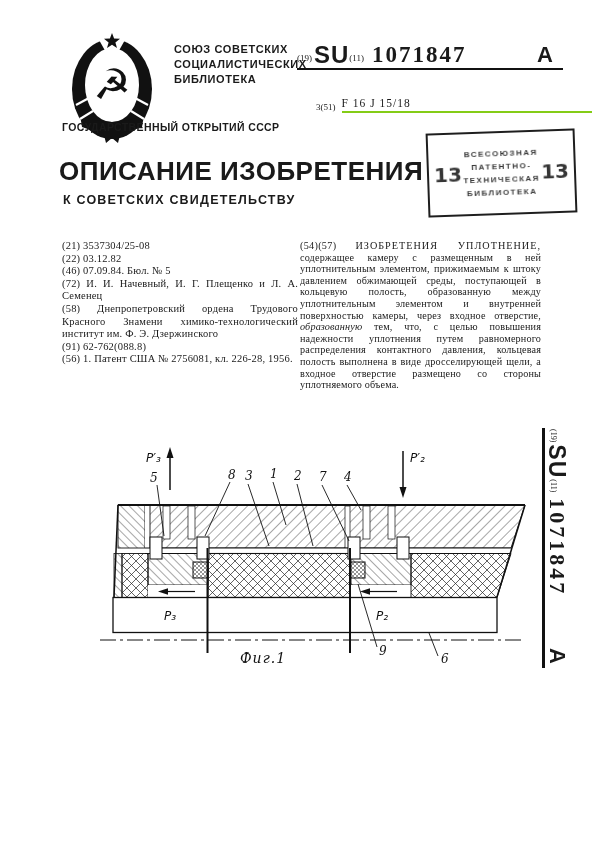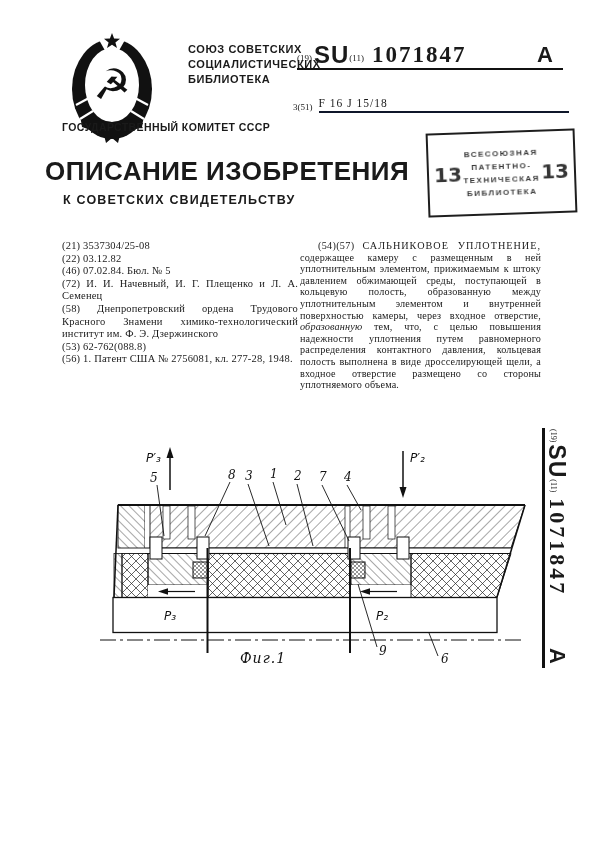--- a/index.html
+++ b/index.html
@@ -3,54 +3,54 @@
 <meta charset="utf-8">
 <style>
   html,body{margin:0;padding:0;}
   body{
     width:606px;height:849px;position:relative;background:#fff;
     font-family:"Liberation Serif",serif;color:#1a1a1a;overflow:hidden;
   }
   .abs{position:absolute;}
 
   
-  .union{left:188px;top:42px;font:bold 11px "Liberation Sans",sans-serif;
+  .union{left:174px;top:42px;font:bold 11px "Liberation Sans",sans-serif;
          line-height:15px;letter-spacing:.6px;}
   .committee{left:62px;top:120px;font:bold 10.5px "Liberation Sans",sans-serif;
          line-height:14px;letter-spacing:.4px;}
 
   .docnum{left:297px;top:44px;width:266px;display:flex;align-items:flex-end;
           border-bottom:2.5px solid #111;padding-bottom:2px;}
   .docnum .tiny{font:9px "Liberation Serif",serif;padding:0 2px 3px 0;}
   .docnum .su{font:bold 24px "Liberation Sans",sans-serif;letter-spacing:1px;line-height:22px;}
   .docnum .num{font:bold 23px "Liberation Serif",serif;letter-spacing:2px;line-height:22px;margin-left:6px;}
   .docnum .kind{font:bold 22px "Liberation Sans",sans-serif;margin-left:auto;margin-right:10px;line-height:22px;}
 
-  .ipcline{left:293px;top:97px;width:276px;display:flex;align-items:flex-end;}
+  .ipcline{left:316px;top:97px;width:276px;display:flex;align-items:flex-end;}
   .ipcline .pref{font:9px "Liberation Serif",serif;padding-right:6px;padding-bottom:1px;}
   .ipcline .val{font:11.5px "Liberation Serif",serif;letter-spacing:1px;flex:1;
-                border-bottom:2px solid #0f172a;padding-bottom:2px;}
+                border-bottom:2px solid #84cc16;padding-bottom:2px;}
 
   .stamp{left:427px;top:131px;width:149px;height:84px;border:2.5px solid #000;
          transform:rotate(-2deg);display:flex;align-items:center;justify-content:space-between;
          padding:0 5px;box-sizing:border-box;filter:blur(.4px);opacity:.88;}
   .stamp .big13{font:bold 20px "DejaVu Sans",sans-serif;}
   .stamp .mid{text-align:center;font:bold 8px "Liberation Sans",sans-serif;
               letter-spacing:1.5px;line-height:13px;}
 
-  .title-main{left:45px;top:156px;font:bold 26px "Liberation Sans",sans-serif;letter-spacing:.5px;}
+  .title-main{left:59px;top:156px;font:bold 26px "Liberation Sans",sans-serif;letter-spacing:.5px;}
   .title-sub{left:63px;top:193px;font:bold 12.5px "Liberation Sans",sans-serif;letter-spacing:1.2px;}
 
   
   .biblio{left:62px;top:240px;width:236px;font:10.5px "Liberation Serif",serif;line-height:12.6px;}
   .biblio p{margin:0;text-align:justify;letter-spacing:.2px;}
   .biblio p.indent{text-indent:14px;}
   .abstract{left:300px;top:240px;width:241px;font:10.2px "Liberation Serif",serif;
             line-height:11.6px;text-align:justify;letter-spacing:.15px;}
-  .abstract .codes{letter-spacing:.3px;margin-left:18px;}
+  .abstract .codes{letter-spacing:.3px;}
   .abstract .abstitle{letter-spacing:1px;}
 
   
   .sidebar{left:578px;top:428px;width:240px;height:36px;transform:rotate(90deg);
            transform-origin:0 0;display:flex;align-items:flex-end;
            border-bottom:3px solid #111;box-sizing:border-box;padding-bottom:2px;}
   .sidebar .tiny{font:8px "Liberation Serif",serif;padding:0 2px 2px 1px;}
   .sidebar .su{font:bold 23px "Liberation Sans",sans-serif;letter-spacing:1px;line-height:20px;}
   .sidebar .num{font:bold 22px "Liberation Serif",serif;letter-spacing:3px;line-height:20px;margin-left:4px;}
   .sidebar .kind{font:bold 22px "Liberation Sans",sans-serif;margin-left:auto;margin-right:4px;line-height:20px;}
@@ -92,50 +92,50 @@
   <span class="num">1071847</span>
   <span class="kind">A</span>
 </div>
 
 <div class="abs ipcline">
   <span class="pref">3(51)</span>
   <span class="val">F 16 J 15/18</span>
 </div>
 
 <div class="abs committee">
-  <div>ГОСУДАРСТВЕННЫЙ КОМИТЕТ СССР</div>
+  <div>ГОСУДАРСТВЕННЫЙ ОТКРЫТИЙ СССР</div>
 </div>
 
 <div class="abs stamp">
   <span class="big13">13</span>
   <span class="mid">
     <div>ВСЕСОЮЗНАЯ</div>
     <div>ПАТЕНТНО-</div>
     <div>ТЕХНИЧЕСКАЯ</div>
     <div>БИБЛИОТЕКА</div>
   </span>
   <span class="big13">13</span>
 </div>
 
 <div class="abs title-main">ОПИСАНИЕ ИЗОБРЕТЕНИЯ</div>
 <div class="abs title-sub">К СОВЕТСКИХ СВИДЕТЕЛЬСТВУ</div>
 
 <div class="abs biblio">
   <p>(21) 3537304/25-08</p>
   <p>(22) 03.12.82</p>
-  <p>(46) 07.02.84. Бюл. № 5</p>
+  <p>(46) 07.09.84. Бюл. № 5</p>
   <p>(72) И. И. Начевный, И. Г. Плещенко и Л. А. Семенец</p>
   <p>(58) Днепропетровский ордена Трудового Красного Знамени химико-технологический институт им. Ф. Э. Дзержинского</p>
-  <p>(53) 62-762(088.8)</p>
-  <p>(56) 1. Патент США № 2756081, кл. 277-28, 1948.</p>
+  <p>(91) 62-762(088.8)</p>
+  <p>(56) 1. Патент США № 2756081, кл. 226-28, 1956.</p>
 </div>
 
 <div class="abs abstract">
   <span class="codes">(54)(57)</span>
-  <span class="abstitle">САЛЬНИКОВОЕ УПЛОТНЕНИЕ,</span>
+  <span class="abstitle">ИЗОБРЕТЕНИЯ УПЛОТНЕНИЕ,</span>
   <span>содержащее камеру с размещенным в ней уплотнительным элементом, прижимаемым к штоку давлением обжимающей среды, поступающей в кольцевую полость, образованную между уплотнительным элементом и внутренней поверхностью камеры, через входное отверстие,</span>
   <i>образованную</i>
   <span>тем, что, с целью повышения надежности уплотнения путем равномерного распределения контактного давления, кольцевая полость выполнена в виде дросселирующей щели, а входное отверстие размещено со стороны уплотняемого объема.</span>
 </div>
 
 <svg class="abs" style="left:100px;top:435px" width="445" height="250" viewBox="0 0 445 250">
   <defs>
     <pattern id="hA" patternUnits="userSpaceOnUse" width="7" height="7" patternTransform="rotate(45)">
       <line x1="0" y1="0" x2="0" y2="7" stroke="#222" stroke-width="0.8"></line>
     </pattern>

